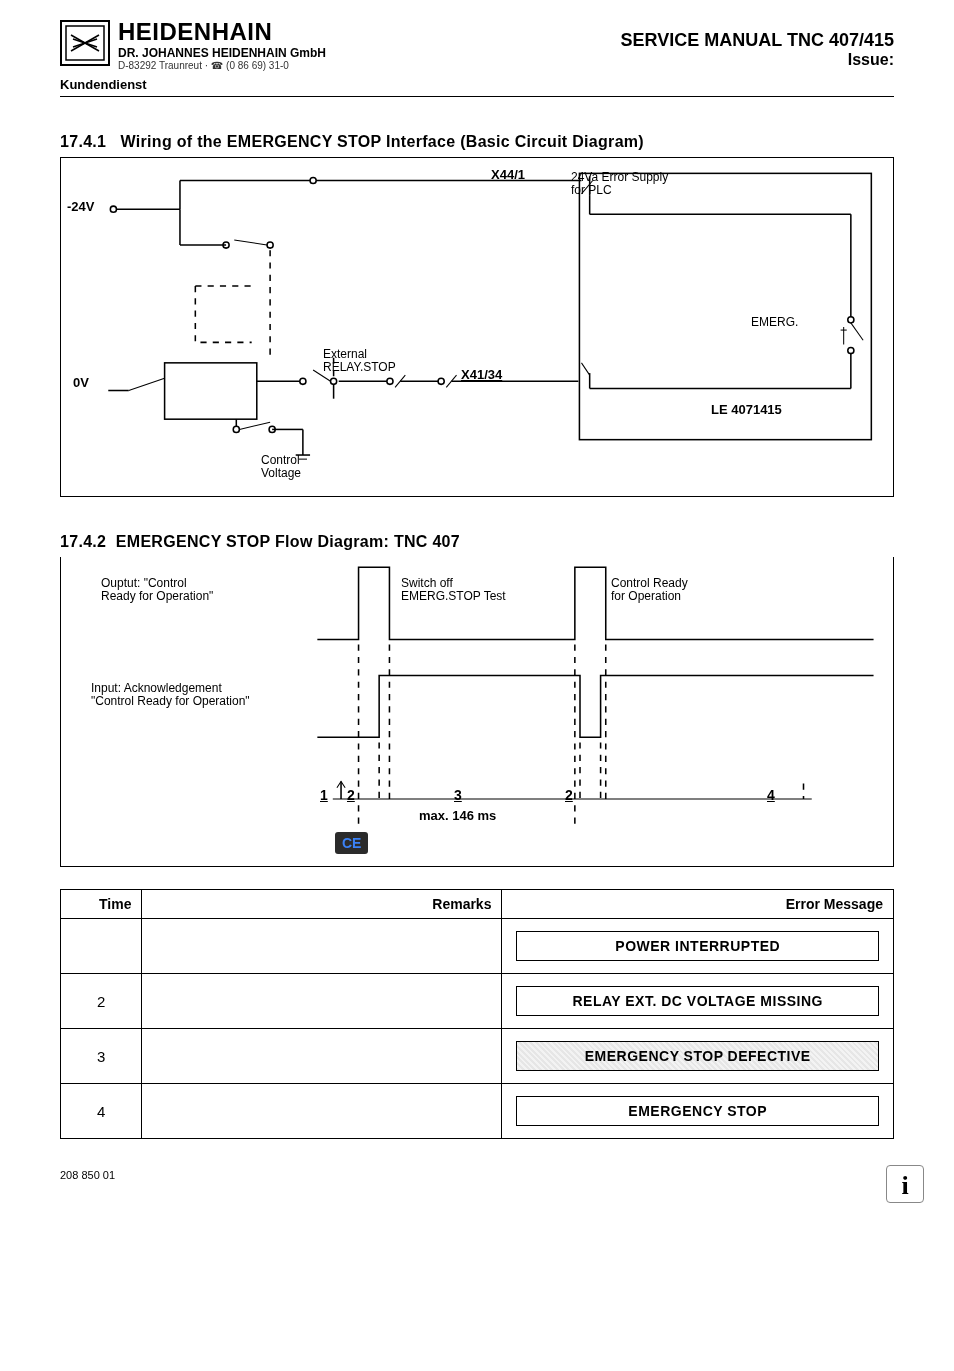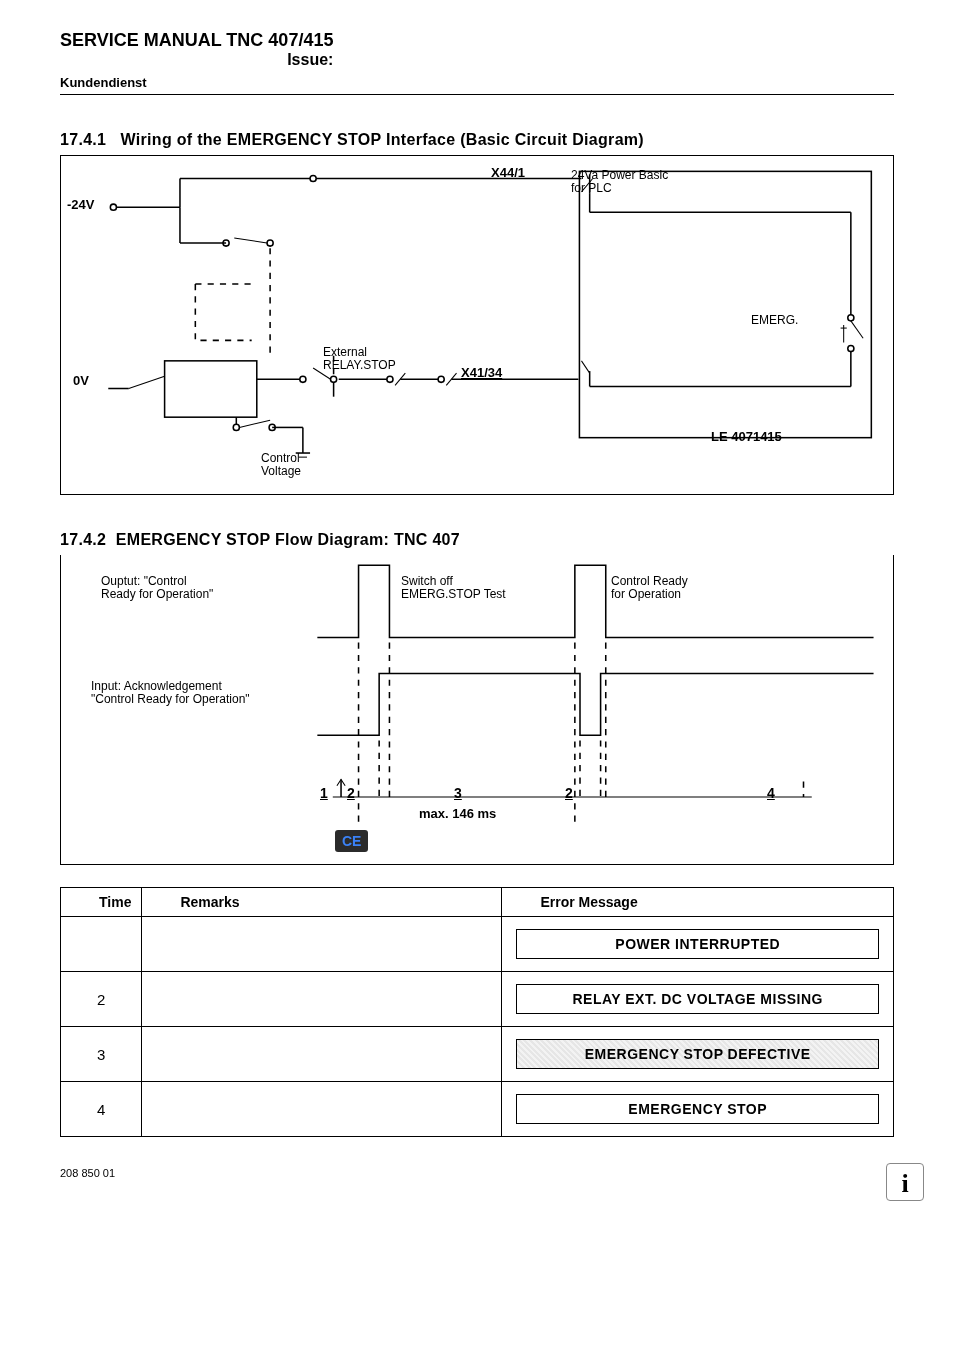--- a/index.html
+++ b/index.html
@@ -115,21 +115,21 @@
     border-collapse: collapse;
     width: 100%;
     margin-top: 22px;
   }
   .err-table th, .err-table td {
     border: 1.5px solid #000;
     padding: 6px 10px;
     vertical-align: middle;
   }
   .err-table th {
-    text-align: left;
+    text-align: right;
     font-weight: 900;
     font-size: 14px;
     background:#fff;
     padding-left:38px;
   }
   .col-time { width: 80px; text-align: center; font-size: 15px; }
   .col-remarks { width: 360px; }
   .col-msg { }
   .msg-box {
     border: 1.5px solid #000;
@@ -167,20 +167,37 @@
   }
   svg .dash { stroke-dasharray:6,6; }
   svg .thin { stroke-width:1; }
 </style>
 </head>
 <body>
 
 <div class="page">
 
   <div class="header">
+    <div class="logo-block">
+      <div class="logo-mark">
+        <svg viewBox="0 0 40 36">
+          <rect x="1" y="1" width="38" height="34" fill="#000"></rect>
+          <ellipse cx="20" cy="18" rx="16" ry="14" fill="#fff" stroke="none"></ellipse>
+          <line x1="6" y1="10" x2="34" y2="26" stroke="#000" stroke-width="2"></line>
+          <line x1="6" y1="26" x2="34" y2="10" stroke="#000" stroke-width="2"></line>
+          <line x1="8" y1="14" x2="32" y2="22" stroke="#000" stroke-width="1"></line>
+          <line x1="8" y1="22" x2="32" y2="14" stroke="#000" stroke-width="1"></line>
+        </svg>
+      </div>
+      <div class="logo-text">
+        <div class="company">HEIDENHAIN</div>
+        <div class="sub1">DR. JOHANNES HEIDENHAIN GmbH</div>
+        <div class="sub2">D-83292 Traunreut · ☎ (0 86 69) 31-0</div>
+      </div>
+    </div>
     <div class="manual-title">
       <div>SERVICE MANUAL TNC 407/415</div>
       <div class="issue">Issue:</div>
     </div>
   </div>
   <div class="kunden">Kundendienst</div>
   <hr class="hr1">
 
   <div class="section-title">
     <span>17.4.1</span>&nbsp;&nbsp;
@@ -257,26 +274,26 @@
       <polyline points="120,125 120,180 175,180" class="dash"></polyline>
       <line x1="120" y1="125" x2="175" y2="125" class="dash"></line>
 
       <line x1="193" y1="90" x2="193" y2="198" class="dash"></line>
     </svg>
 
     <span class="lbl bold" style="left:6px;top:42px;">-24V</span>
     <span class="lbl bold" style="left:12px;top:218px;">0V</span>
     <span class="lbl bold u" style="left:430px;top:10px;text-align:right;">X44/1</span>
     <span class="lbl bold u" style="left:400px;top:210px;">X41/34</span>
-    <span class="lbl small" style="left:510px;top:13px;white-space:pre;">24Va Power Basic
+    <span class="lbl small" style="left:510px;top:13px;white-space:pre;">24Va Error Supply
 for PLC</span>
     <span class="lbl small" style="left:262px;top:190px;white-space:pre;">External
 RELAY.STOP</span>
     <span class="lbl small" style="left:690px;top:158px;">EMERG.</span>
-    <span class="lbl bold" style="left:650px;top:245px;margin-top:29px;">LE 4071415</span>
+    <span class="lbl bold" style="left:650px;top:245px;">LE 4071415</span>
     <span class="lbl small" style="left:200px;top:296px;white-space:pre;">Control
 Voltage</span>
   </div>
 
   <div class="section-title">
     <span>17.4.2</span>&nbsp;
     <span>EMERGENCY STOP Flow Diagram: TNC 407</span>
   </div>
 
   <div class="diagram-box diagram2">

